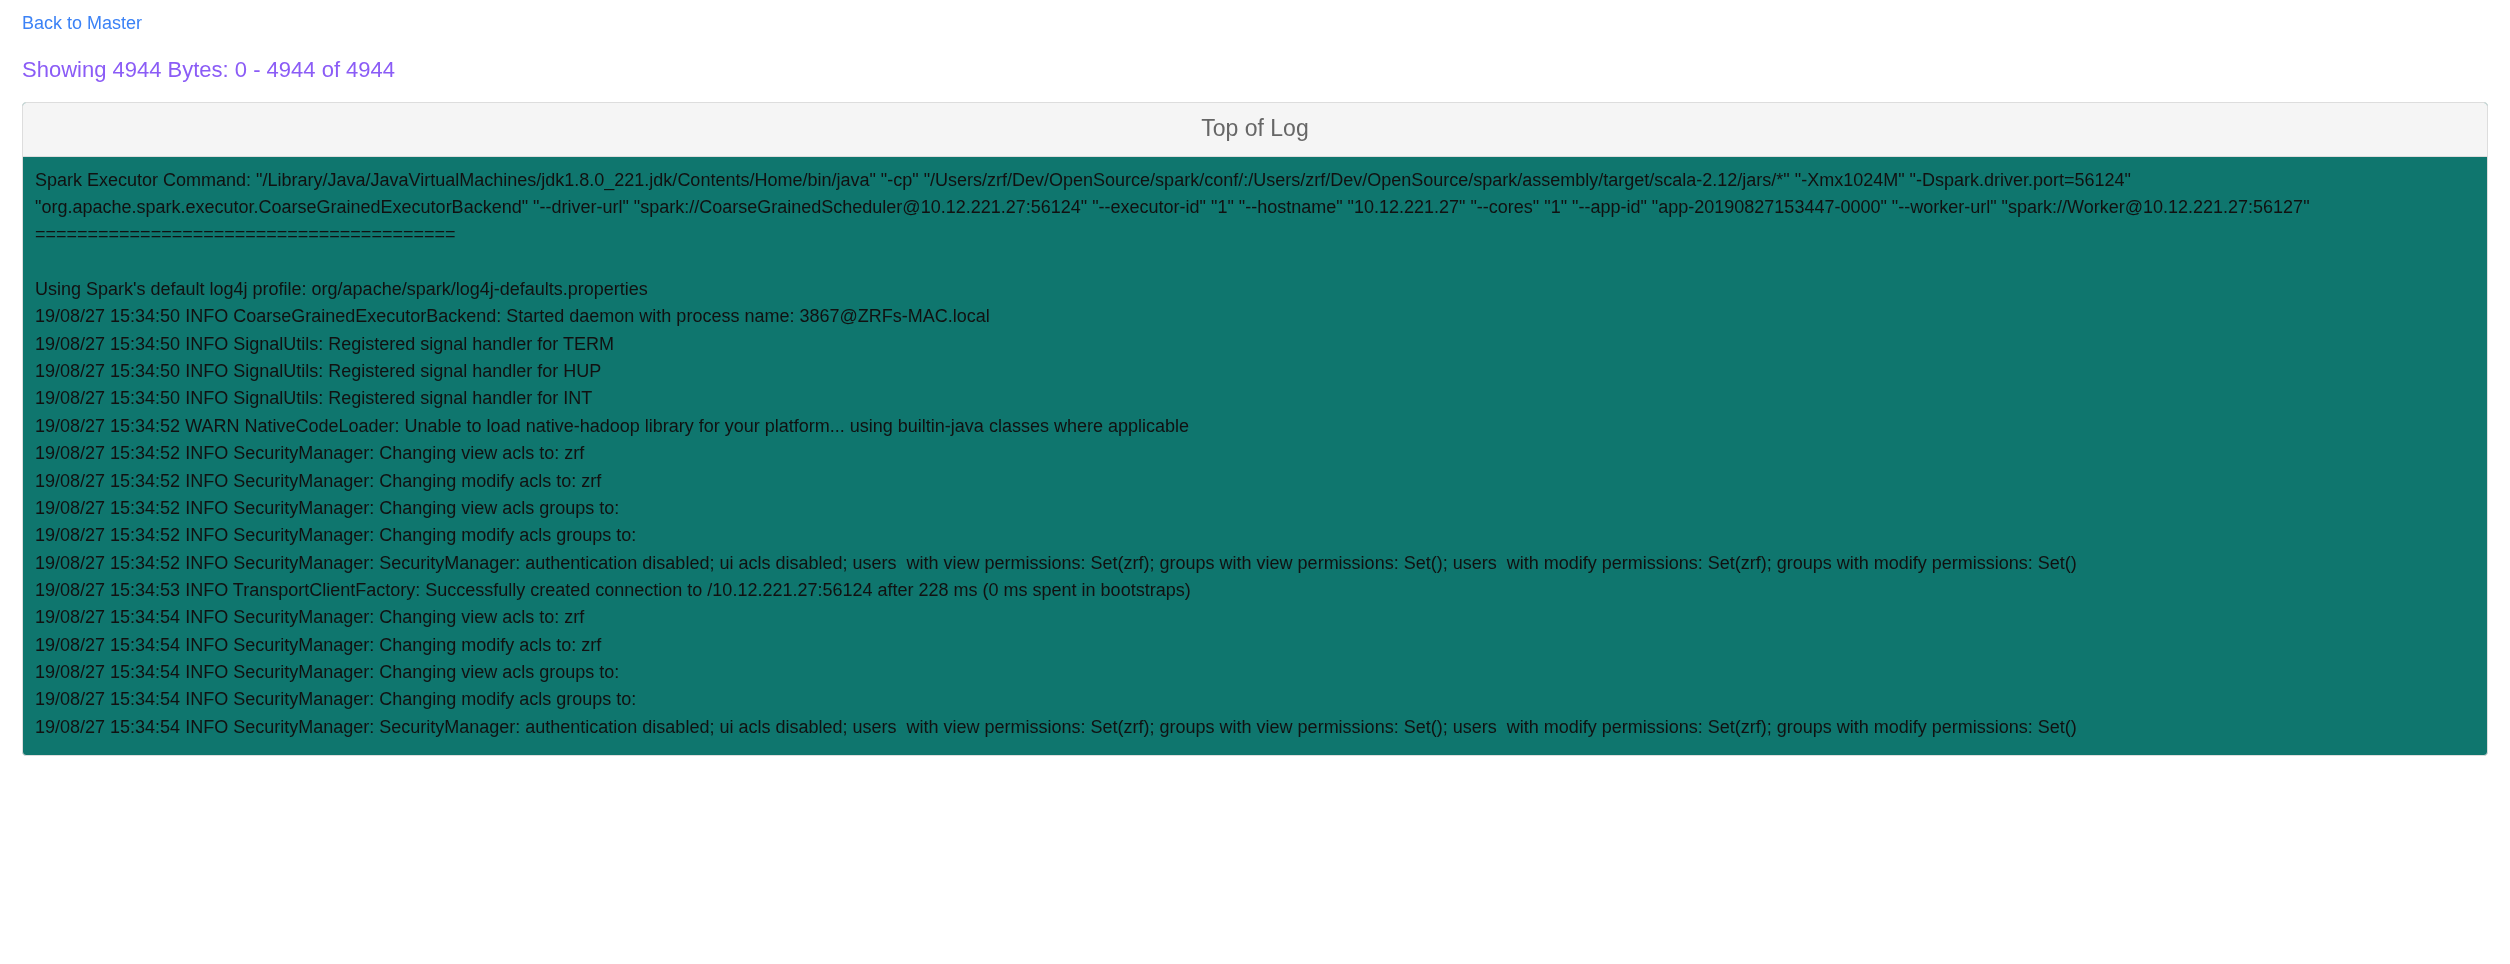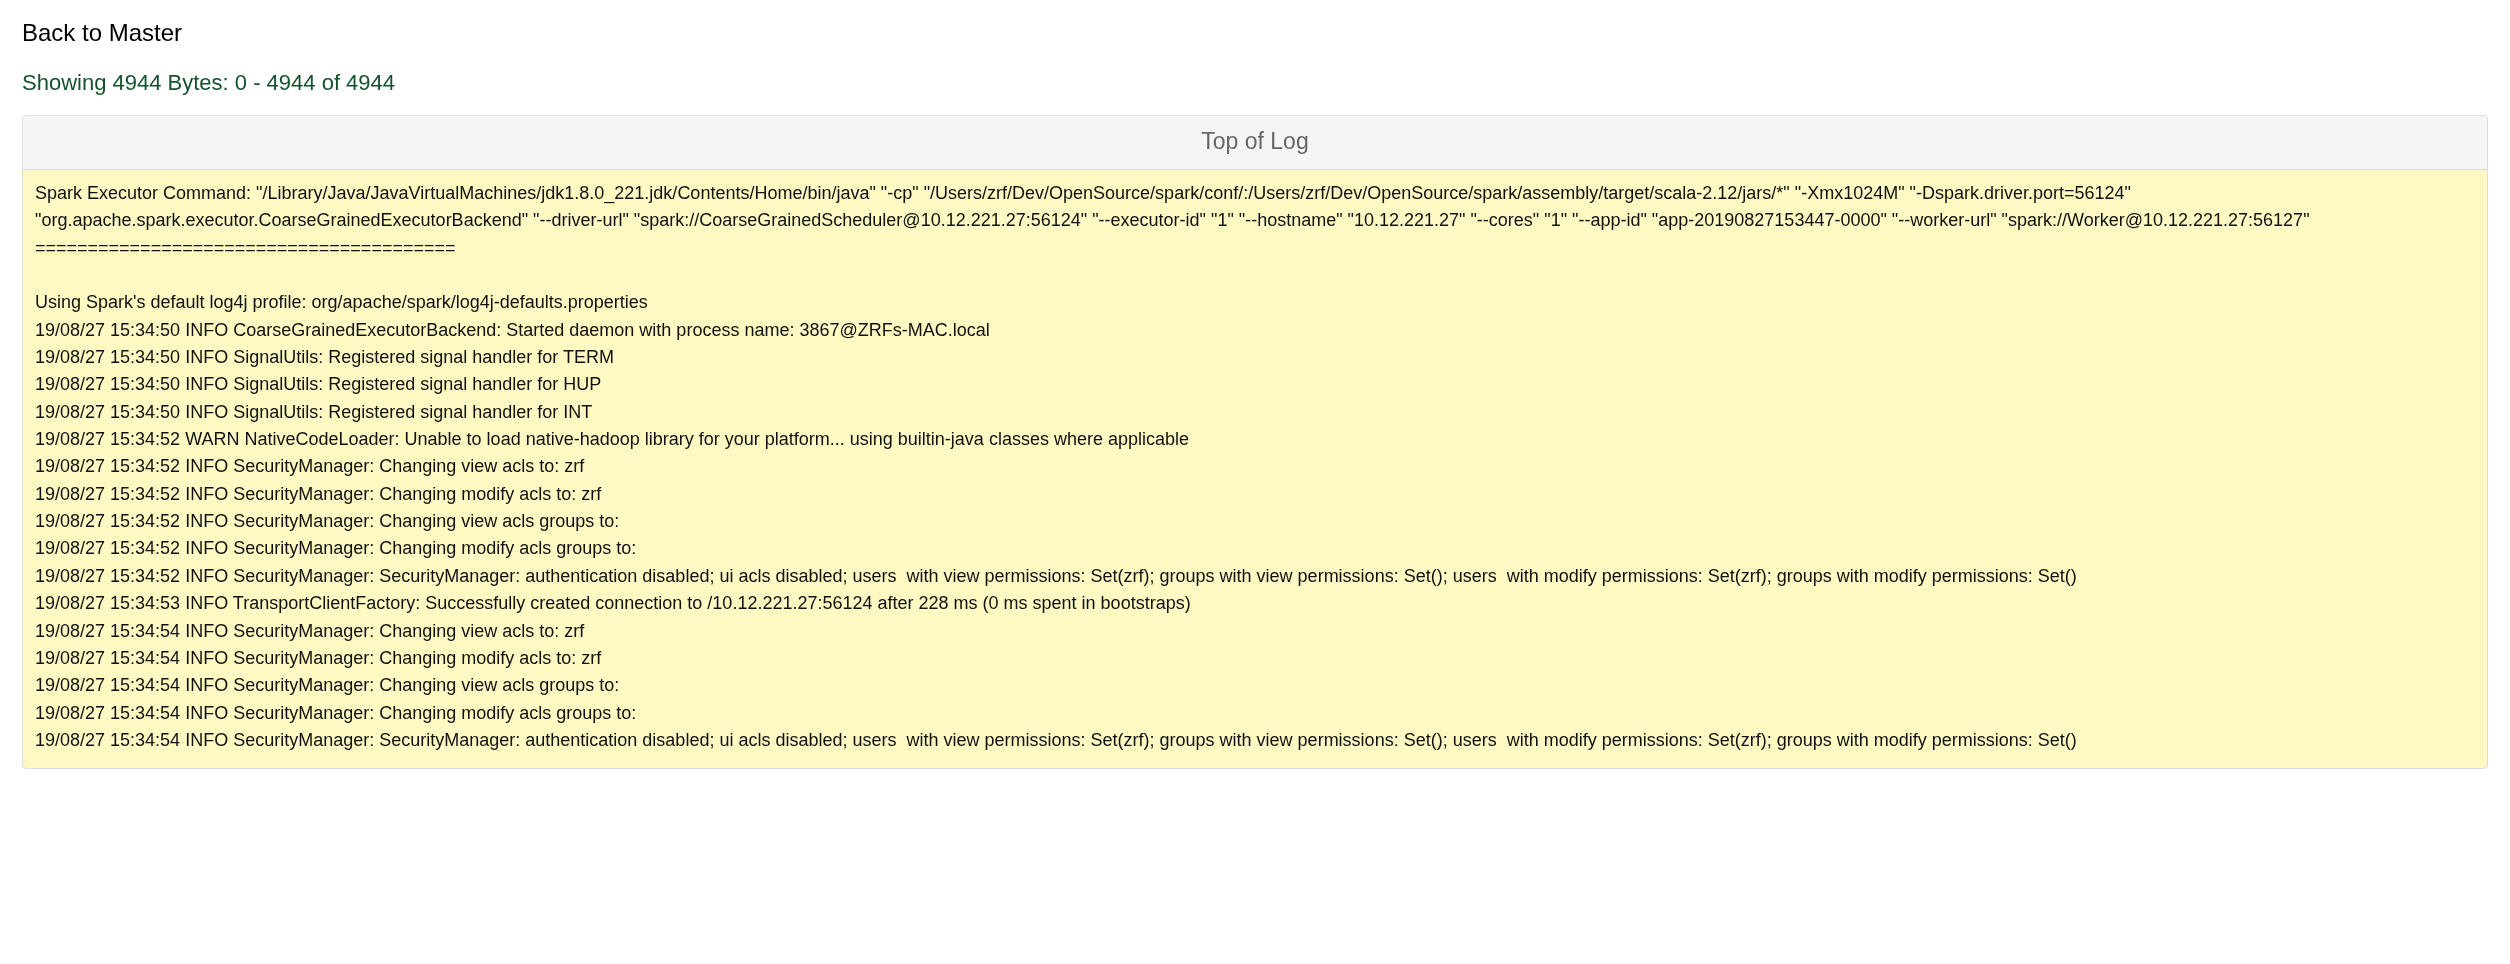--- a/index.html
+++ b/index.html
@@ -14,39 +14,39 @@
     width: 2510px;
     min-height: 964px;
     -webkit-font-smoothing: antialiased;
   }
   .page {
     padding: 0 22px;
     box-sizing: border-box;
   }
   .back-link {
     display: inline-block;
-    margin-top: 19px;
+    margin-top: 13px;
     margin-bottom: 0;
-    color: #000000;
-    font-size: 24px;
+    color: #3b82f6;
+    font-size: 18px;
     text-decoration: none;
     line-height: 1.2;
     cursor: pointer;
   }
   .showing-line {
     margin-top: 22px;
     font-size: 22px;
-    color: #14532d;
+    color: #8b5cf6;
     line-height: 1.2;
   }
   .log-panel {
     margin-top: 19px;
     border: 1px solid #dddddd;
     border-radius: 4px;
-    background: #fef9c3;
+    background: #0f766e;
     overflow: hidden;
   }
   .log-panel-header {
     background: #f5f5f5;
     border-bottom: 1px solid #dddddd;
     text-align: center;
     font-size: 23px;
     color: #666666;
     padding: 12px 0 13px 0;
     line-height: 1.2;

